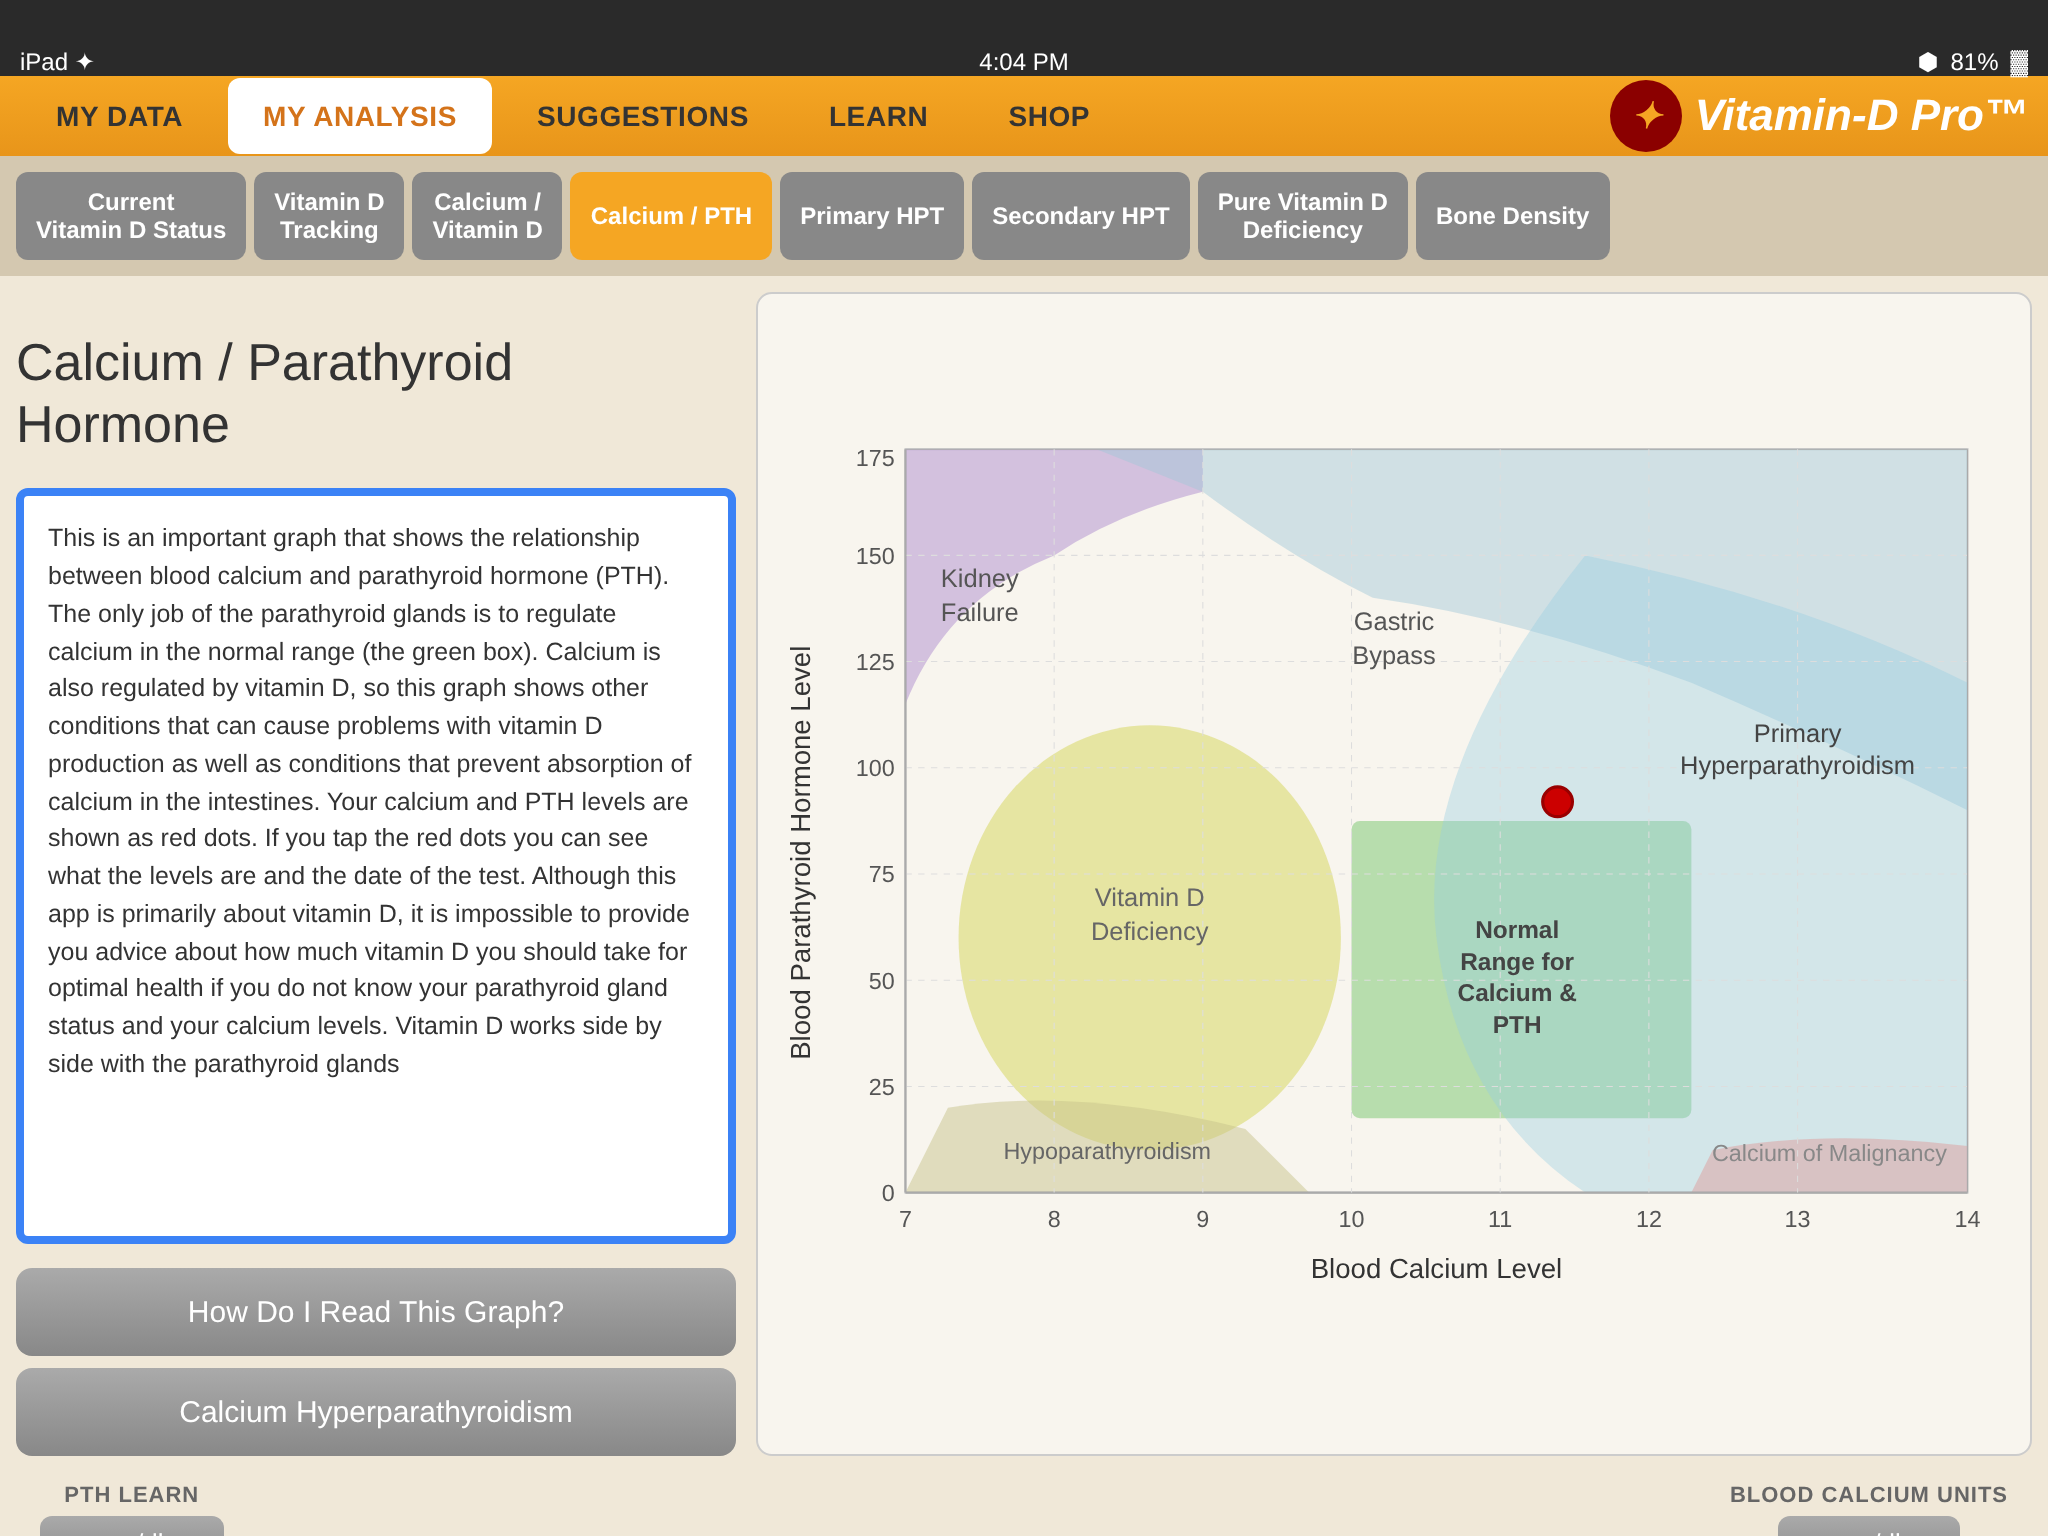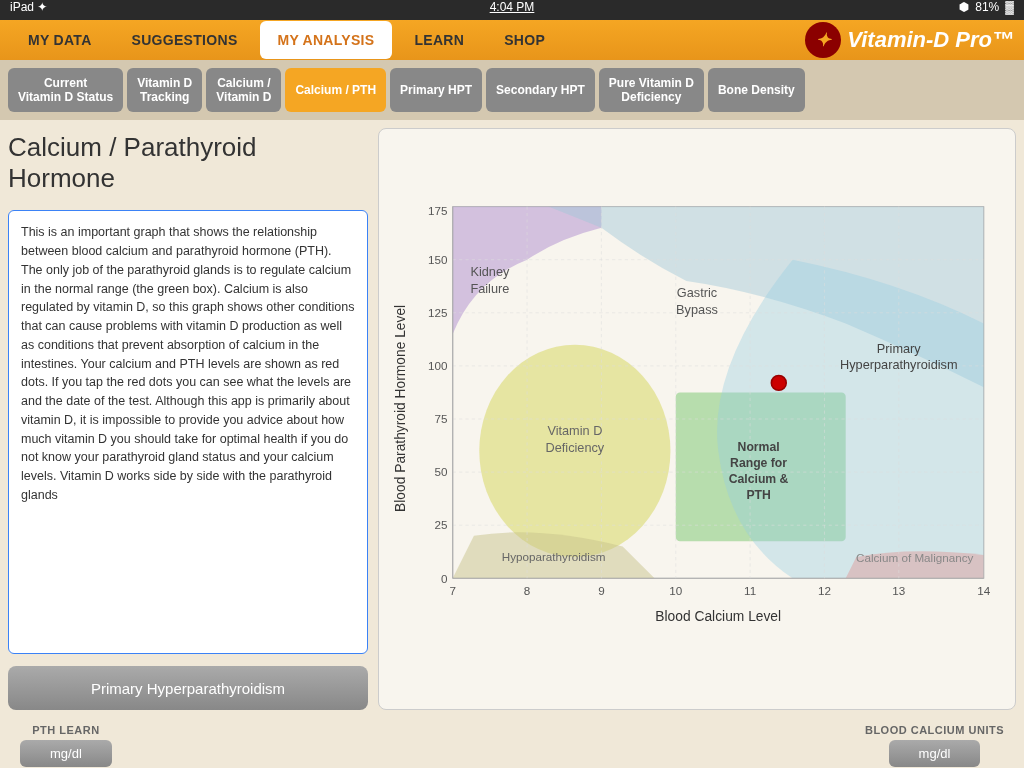--- a/index.html
+++ b/index.html
@@ -8,30 +8,30 @@
       background: #e8e0d0;
       width: 1024px;
       height: 768px;
       overflow: hidden;
       position: relative;
     }
 
     
     .status-bar {
       background: #2a2a2a;
-      height: 20px;
-      display: flex;
-      align-items: flex-start;
+      height: 38px;
+      display: flex;
+      align-items: flex-end;
       justify-content: space-between;
       padding: 0 10px;
       color: white;
       font-size: 12px;
       font-weight: 500;
     }
-    .status-bar-center { position: absolute; left: 50%; transform: translateX(-50%); text-decoration: underline; }
+    .status-bar-center { position: absolute; left: 50%; transform: translateX(-50%); }
     .status-bar-right { display: flex; align-items: center; gap: 6px; }
 
     
     .nav-bar {
       background: linear-gradient(180deg, #f5a623 0%, #e8951a 100%);
       height: 40px;
       display: flex;
       align-items: center;
       padding: 0 10px;
       gap: 4px;
@@ -124,31 +124,32 @@
       display: flex;
       flex-direction: column;
       gap: 8px;
     }
     .page-title {
       font-size: 26px;
       font-weight: 300;
       color: #333;
       line-height: 1.2;
       padding: 4px 0 8px 0;
+      margin-top: 16px;
     }
     .description-box {
       background: white;
       border-radius: 6px;
       padding: 12px;
       font-size: 12.5px;
       color: #333;
       line-height: 1.5;
       flex: 1;
       overflow: hidden;
-      border: 1px solid #3b82f6;
+      border: 4px solid #3b82f6;
     }
     .action-buttons {
       display: flex;
       flex-direction: column;
       gap: 6px;
       padding-top: 4px;
     }
     .action-btn {
       background: linear-gradient(180deg, #aaa 0%, #888 100%);
       color: white;
@@ -221,22 +222,22 @@
   <span class="status-bar-center">4:04 PM</span>
   <div class="status-bar-right">
     <span>⬢</span>
     <span>81%</span>
     <span>▓</span>
   </div>
 </div>
 
 <div class="nav-bar">
   <button class="nav-tab">MY DATA</button>
+  <button class="nav-tab active">MY ANALYSIS</button>
   <button class="nav-tab">SUGGESTIONS</button>
-  <button class="nav-tab active">MY ANALYSIS</button>
   <button class="nav-tab">LEARN</button>
   <button class="nav-tab">SHOP</button>
   <div class="app-logo">
     <div class="logo-icon">✦</div>
     <span>Vitamin-D Pro™</span>
   </div>
 </div>
 
 <div class="sub-tab-bar">
   <button class="sub-tab">Current<br>Vitamin D Status</button>
@@ -250,21 +251,22 @@
 </div>
 
 <div class="main-content">
 
   <div class="left-panel">
     <div class="page-title">Calcium / Parathyroid<br>Hormone</div>
     <div class="description-box">
       <span>This is an important graph that shows the relationship between blood calcium and parathyroid hormone (PTH). The only job of the parathyroid glands is to regulate calcium in the normal range (the green box). Calcium is also regulated by vitamin D, so this graph shows other conditions that can cause problems with vitamin D production as well as conditions that prevent absorption of calcium in the intestines. Your calcium and PTH levels are shown as red dots. If you tap the red dots you can see what the levels are and the date of the test. Although this app is primarily about vitamin D, it is impossible to provide you advice about how much vitamin D you should take for optimal health if you do not know your parathyroid gland status and your calcium levels. Vitamin D works side by side with the parathyroid glands</span>
     </div>
     <div class="action-buttons">
-      <button class="action-btn">Primary Hyperparathyroidism</button>
+      <button class="action-btn">How Do I Read This Graph?</button>
+      <button class="action-btn">Calcium Hyperparathyroidism</button>
     </div>
   </div>
 
   <div class="right-panel">
     <div class="chart-area">
       <svg class="chart-svg" viewBox="0 0 580 420">
 
         <rect x="60" y="10" width="500" height="350" fill="#f8f5ee" stroke="#ccc" stroke-width="1"></rect>
 
         <path d="M60,10 L60,130 Q80,80 130,60 Q160,40 200,30 L200,10 Z" fill="rgba(180,150,210,0.55)"></path>

